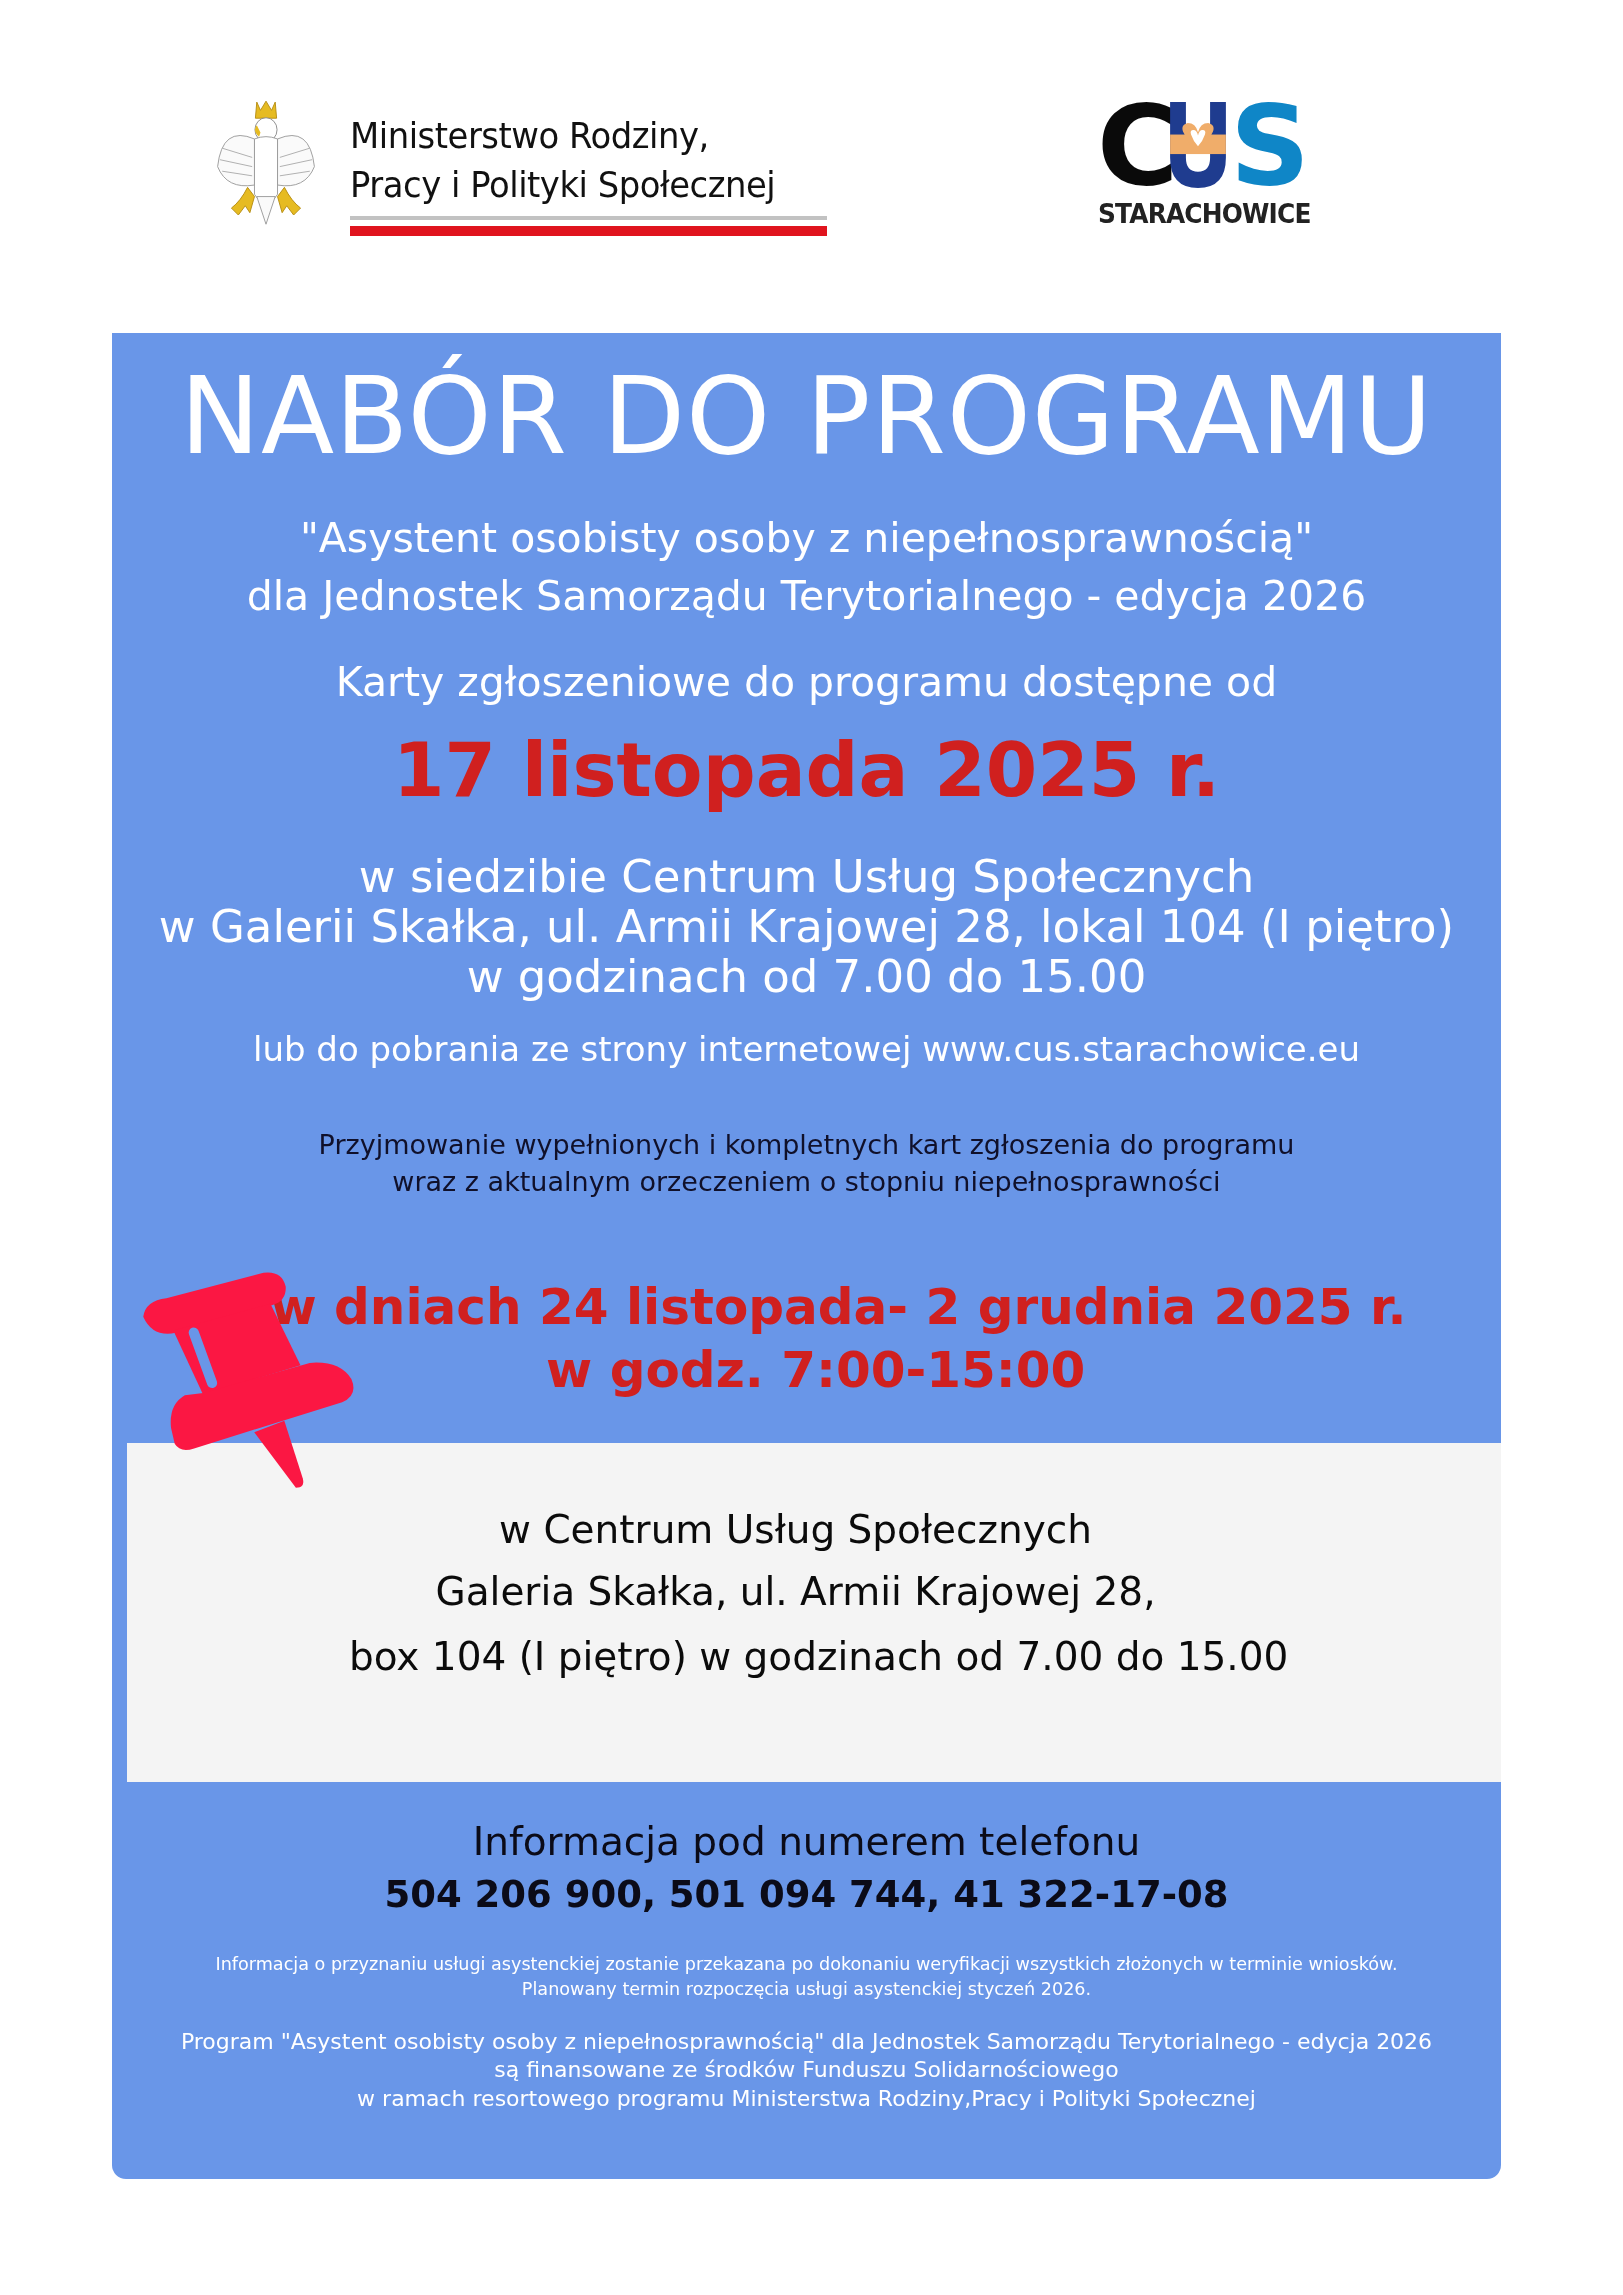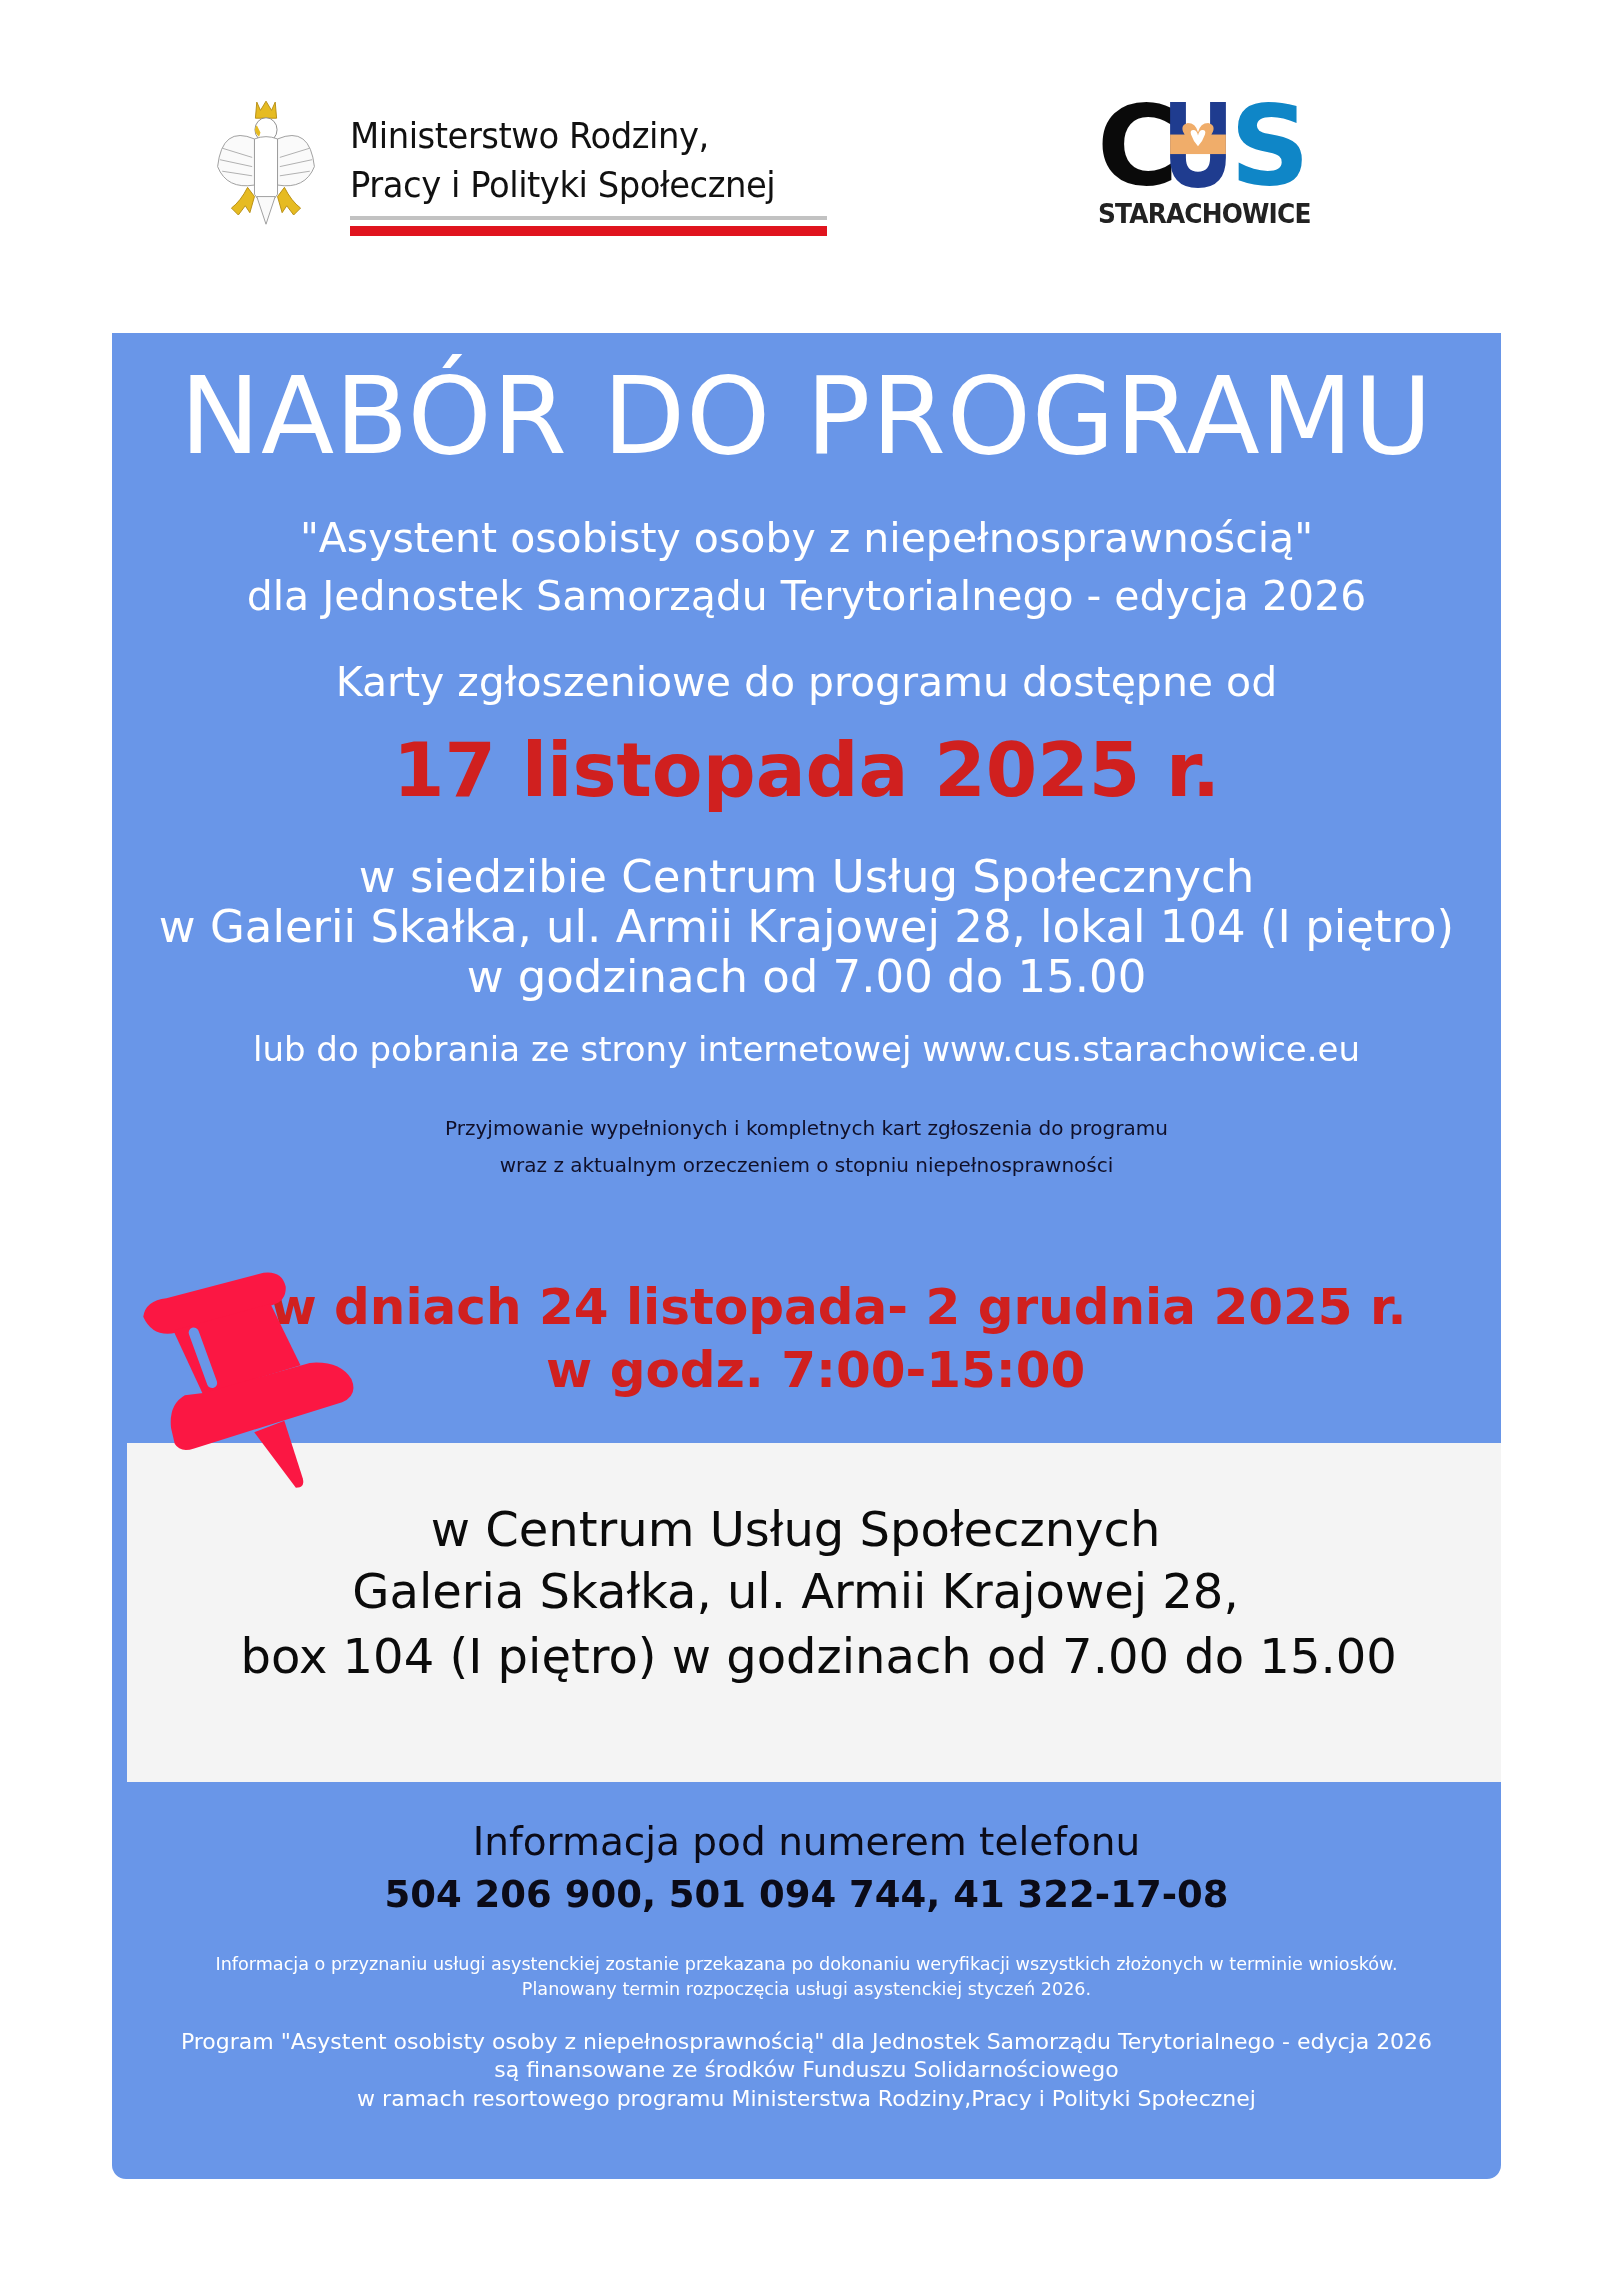--- a/index.html
+++ b/index.html
@@ -27,25 +27,25 @@
   .line { position: absolute; left: 0; width: 100%; text-align: center; white-space: nowrap; font-family: "DejaVu Sans", sans-serif; }
   .white { color: #ffffff; }
   .dark { color: #10102a; }
   .red { color: #d0201f; }
 
   .title { top: 25.4px; font-size: 107px; line-height: 116px; letter-spacing: 0.9px; }
   .subtitle { font-size: 41px; line-height: 69px; }
   .big-red { font-size: 74px; font-weight: bold; line-height: 93px; }
   .addr { font-size: 45px; line-height: 60px; }
   .web { font-size: 34px; line-height: 46px; }
-  .accept { font-size: 20px; line-height: 37px; }
+  .accept { font-size: 27px; line-height: 37px; margin-top: 16px; }
   .red-dates { font-size: 50px; font-weight: bold; line-height: 65px; }
 
   .white-band { position: absolute; left: 15px; top: 1110px; width: 1374px; height: 339px; background: #f4f4f4; }
-  .band-text { font-size: 48px; line-height: 67px; color: #0b0b0b; }
+  .band-text { font-size: 39px; line-height: 67px; color: #0b0b0b; }
 
   .info { font-size: 39px; line-height: 51px; color: #0b0b18; font-weight: 500; }
   .phones { font-size: 37px; line-height: 51px; color: #0b0b18; font-weight: bold; }
   .small-note { font-size: 17.6px; line-height: 25px; }
   .fund { font-size: 22px; line-height: 30px; }
 
   .pin { position: absolute; left: 134px; top: 1261px; width: 259px; height: 324px; }
 </style>
 </head>
 <body>

